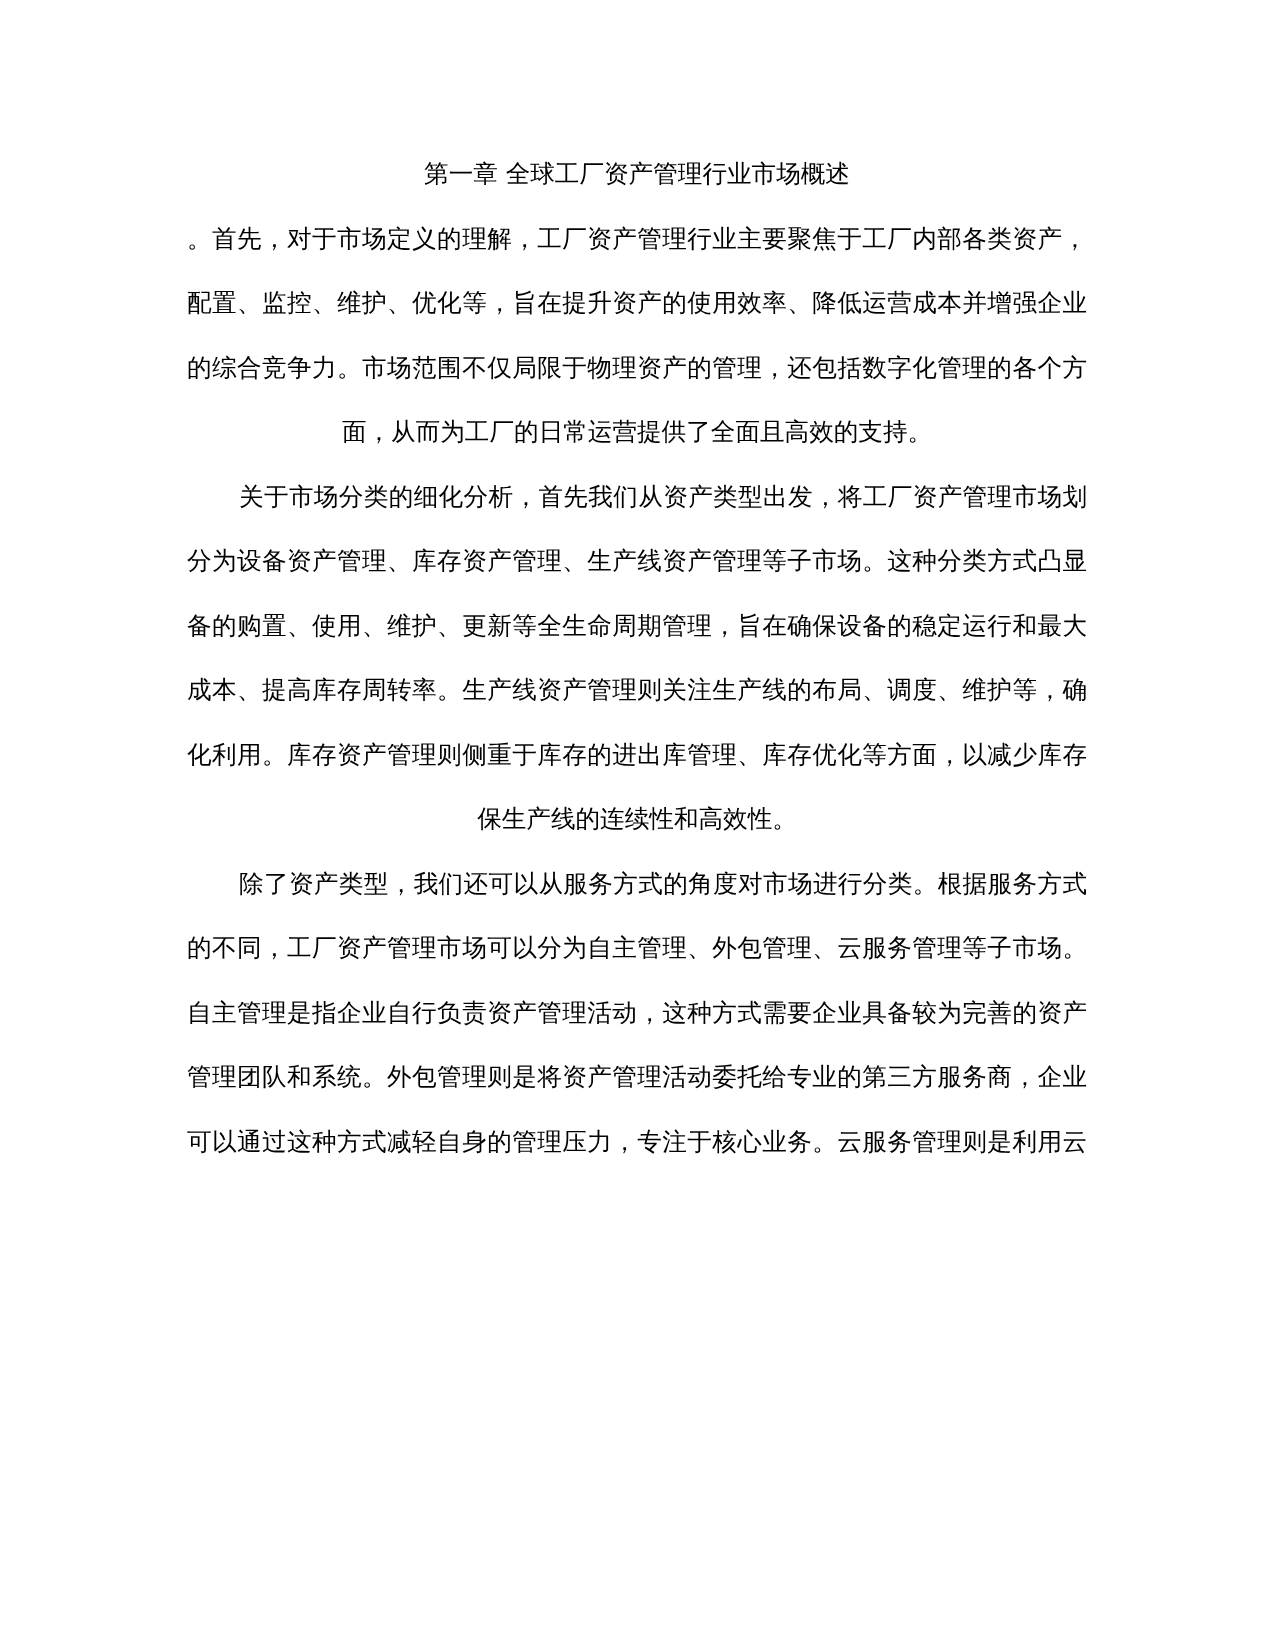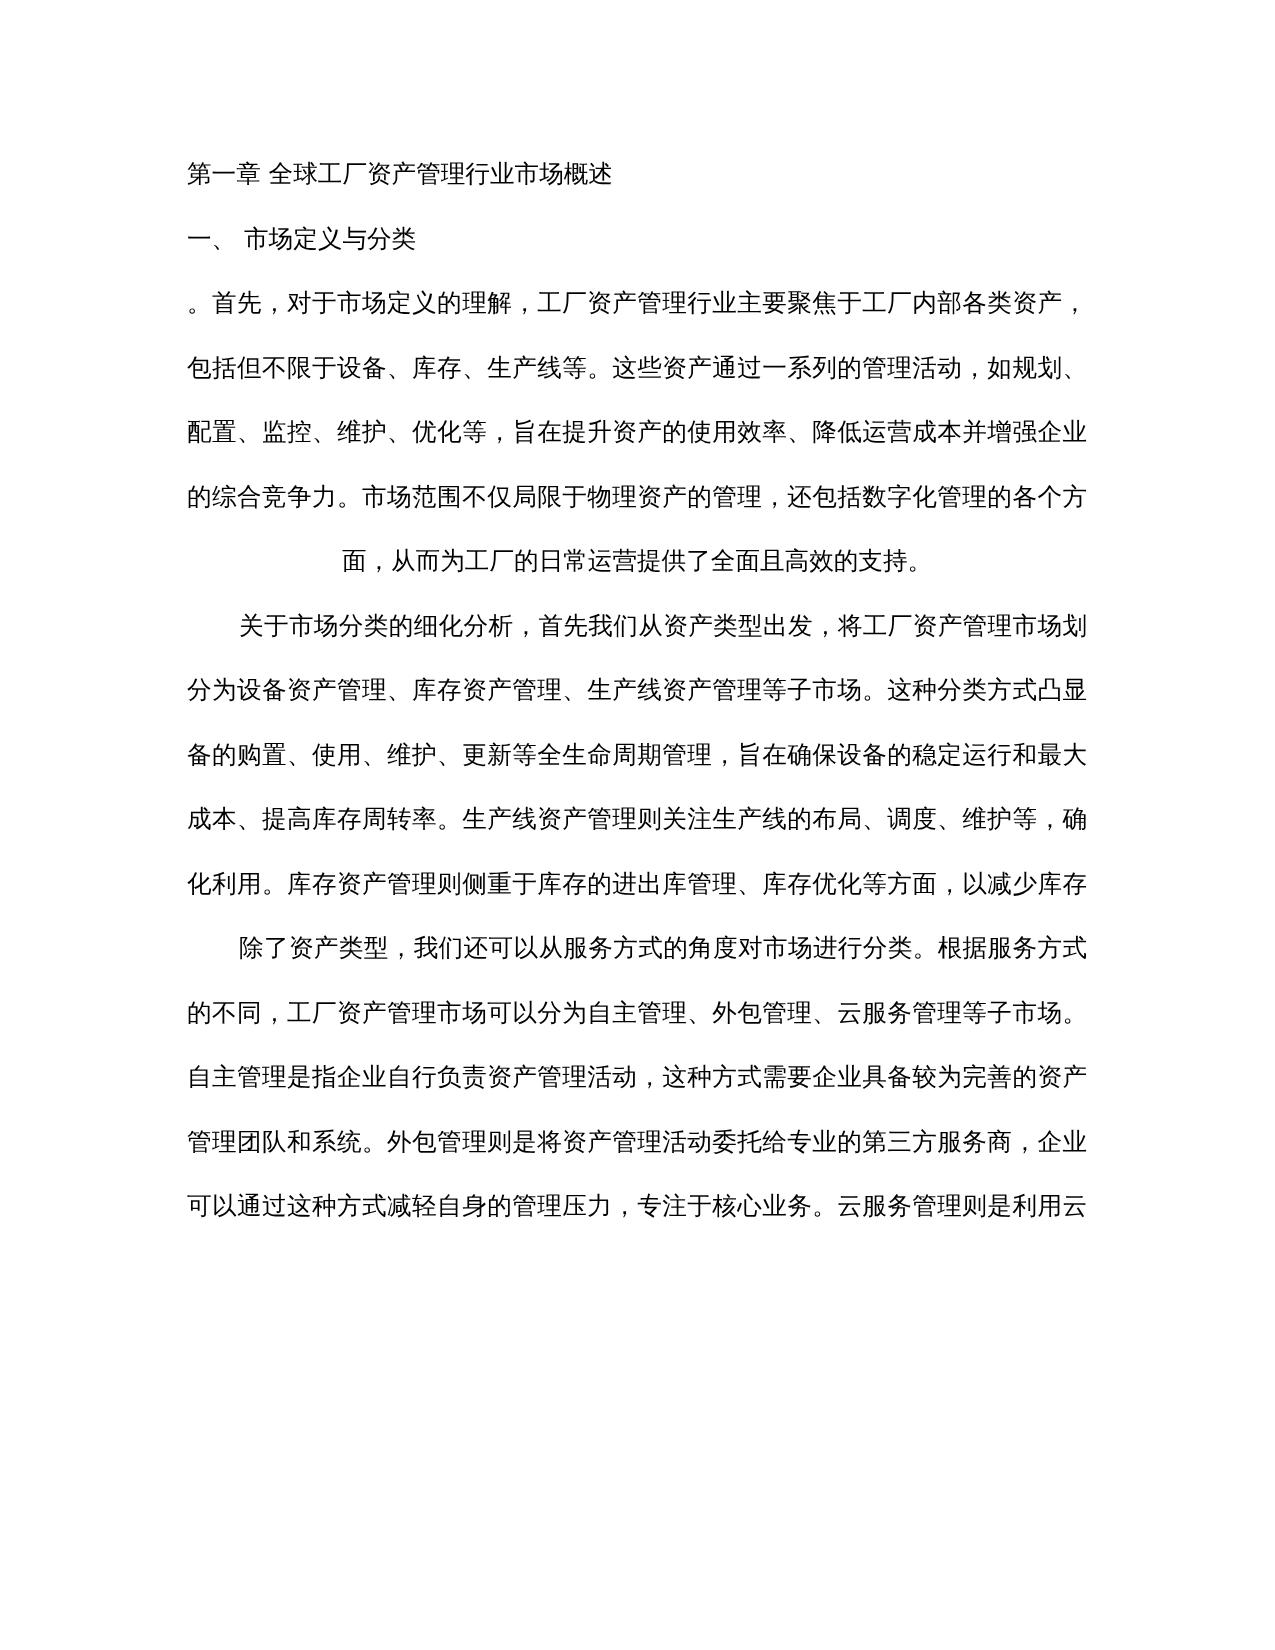--- a/index.html
+++ b/index.html
@@ -34,39 +34,38 @@
   .line.fill {
     text-align: justify;
     text-align-last: justify;
     text-justify: inter-character;
   }
   .line.indent {
     text-indent: 52px;
   }
   .line.title,
   .line.heading {
-    text-align: left;
+    text-align: center;
   }
 </style>
 </head>
 <body>
 
 <div class="page">
   <div class="doc-body" id="doc-body">
       <div class="line title">第一章 全球工厂资产管理行业市场概述</div>
-      <div class="line heading">一、 市场定义与分类</div>
       <div class="line fill">。首先，对于市场定义的理解，工厂资产管理行业主要聚焦于工厂内部各类资产，</div>
-      <div class="line fill">包括但不限于设备、库存、生产线等。这些资产通过一系列的管理活动，如规划、</div>
       <div class="line fill">配置、监控、维护、优化等，旨在提升资产的使用效率、降低运营成本并增强企业</div>
       <div class="line fill">的综合竞争力。市场范围不仅局限于物理资产的管理，还包括数字化管理的各个方</div>
       <div class="line">面，从而为工厂的日常运营提供了全面且高效的支持。</div>
       <div class="line fill indent">关于市场分类的细化分析，首先我们从资产类型出发，将工厂资产管理市场划</div>
       <div class="line fill">分为设备资产管理、库存资产管理、生产线资产管理等子市场。这种分类方式凸显</div>
       <div class="line fill">备的购置、使用、维护、更新等全生命周期管理，旨在确保设备的稳定运行和最大</div>
       <div class="line fill">成本、提高库存周转率。生产线资产管理则关注生产线的布局、调度、维护等，确</div>
       <div class="line fill">化利用。库存资产管理则侧重于库存的进出库管理、库存优化等方面，以减少库存</div>
+      <div class="line">保生产线的连续性和高效性。</div>
       <div class="line fill indent">除了资产类型，我们还可以从服务方式的角度对市场进行分类。根据服务方式</div>
       <div class="line fill">的不同，工厂资产管理市场可以分为自主管理、外包管理、云服务管理等子市场。</div>
       <div class="line fill">自主管理是指企业自行负责资产管理活动，这种方式需要企业具备较为完善的资产</div>
       <div class="line fill">管理团队和系统。外包管理则是将资产管理活动委托给专业的第三方服务商，企业</div>
       <div class="line fill">可以通过这种方式减轻自身的管理压力，专注于核心业务。云服务管理则是利用云</div>
     </div>
 </div>
 
 </body></html>

